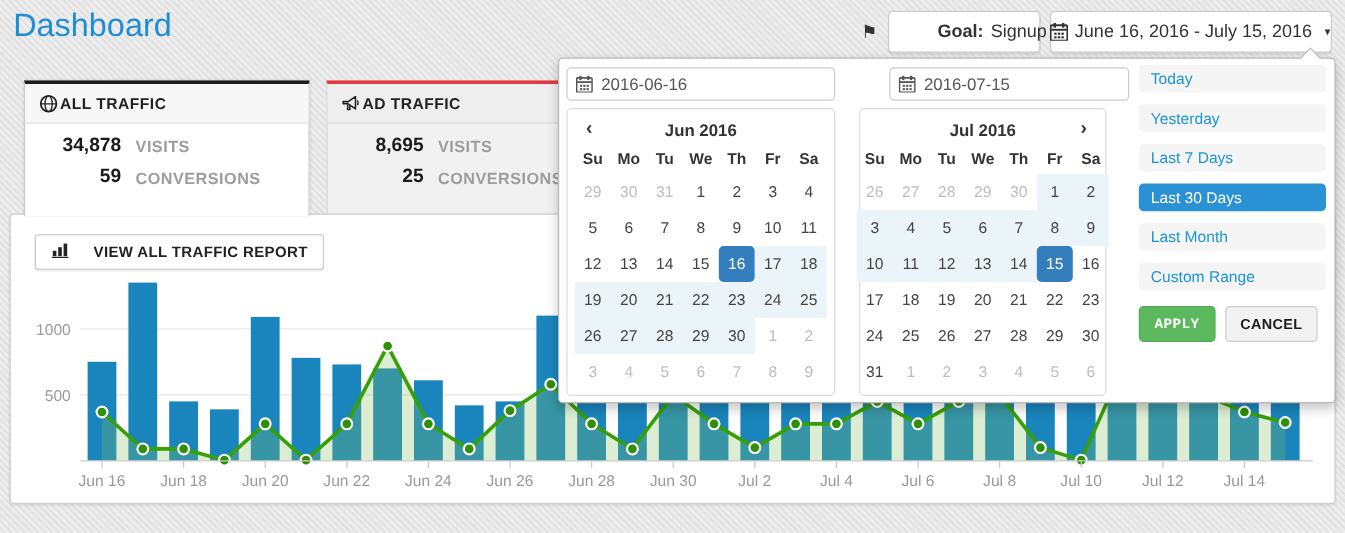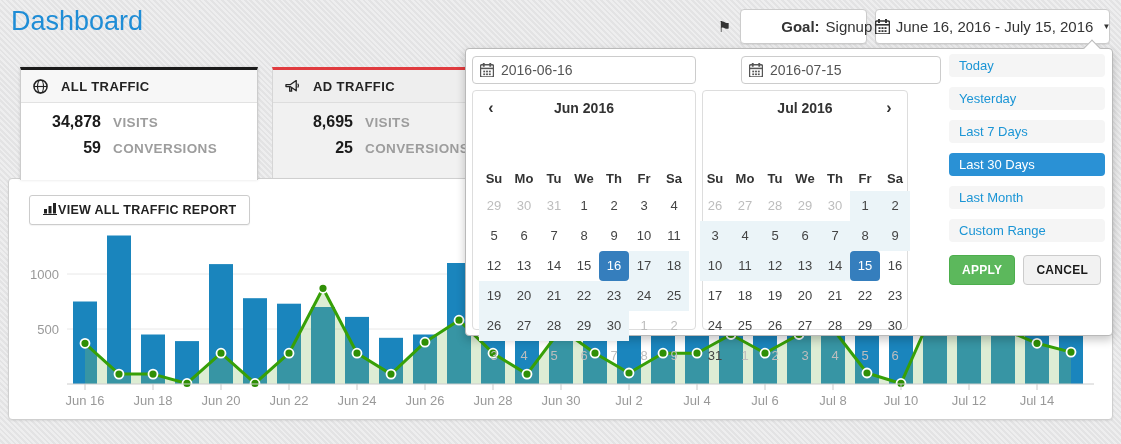--- a/index.html
+++ b/index.html
@@ -25,21 +25,21 @@
   .date-btn { right:11px; width:235px; }
   .flag-glyph { font-size:15px; }
   .bold { font-weight:bold;margin-left:44px; }
   .caret { font-size:8px; color:#333; margin-left:3px; }
 
   .cal-glyph svg, .btn-cal svg { display:block; }
 
   
   .card { position:absolute; top:67px; width:238px; height:113px; }
   .card .card-head {
-    display:flex; align-items:center; gap:13px; padding:9px 12px 8px 12px;
+    display:flex; align-items:center; gap:2px; padding:9px 12px 8px 12px;
     font-size:13px; font-weight:bold; letter-spacing:.4px; color:#222;
     border-bottom:1px solid #e2e2e2;
   }
   .card .card-body { padding:10px 12px; display:grid; grid-template-columns:68px auto; column-gap:12px; row-gap:8px; }
   .stat-value { text-align:right; font-weight:bold; font-size:16px; color:#1b1b1b; }
   .stat-label { font-weight:bold; font-size:13.5px; letter-spacing:.4px; color:#9d9d9d; padding-top:2px; }
   .card-all {
     left:20px; background:#fff; border:1px solid #ccc; border-bottom:none;
     border-top:3px solid #1b1b1b; z-index:3; box-shadow:0 0 3px rgba(0,0,0,.12);
   }
@@ -54,21 +54,21 @@
   
   .chart-panel {
     position:absolute; left:8px; top:178px; width:1105px; height:242px;
     background:#fff; border:1px solid #cfcfcf; border-radius:4px;
     box-shadow:0 1px 2px rgba(0,0,0,.08); z-index:2;
   }
   .report-btn {
     position:absolute; left:20px; top:16px; padding:6px 13px;
     background:#fff; border:1px solid #ccc; border-radius:3px;
     font-size:12.5px; font-weight:bold; letter-spacing:.3px; color:#222;
-    display:flex; align-items:center; gap:0; cursor:pointer;
+    display:flex; align-items:center; gap:20px; cursor:pointer;
     box-shadow:0 1px 1px rgba(0,0,0,.05);
   }
   .chart-svg { position:absolute; left:0; top:0; }
 
   
   .dropdown {
     position:absolute; left:465px; top:48px; width:648px; height:288px;
     background:#fff; border:1px solid #b9b9b9; border-radius:4px;
     box-shadow:0 4px 10px rgba(0,0,0,.22); z-index:10;
   }
@@ -83,40 +83,40 @@
   .input-wrap input {
     width:100%; height:100%; border:1px solid #ccc; border-radius:4px;
     padding:0 8px 0 28px; font-size:14px; color:#555;
     font-family:"Liberation Sans", sans-serif; outline:none;
   }
   .cal-box {
     position:absolute; top:41px; height:240px; background:#fff;
     border:1px solid #ddd; border-radius:4px; padding:3px 6px;
   }
   .cal-box.left  { left:6px;  width:224px; }
-  .cal-box.right { left:236px; width:206px; }
+  .cal-box.right { left:250px; width:206px; }
   .cal-head { display:flex; align-items:center; height:27px; }
   .cal-nav { width:24px; text-align:center; font-size:16px; font-weight:bold; color:#333; cursor:pointer; }
   .cal-month { flex:1; text-align:center; font-size:14px; font-weight:bold; color:#333; }
   .cal-grid { display:grid; grid-template-columns:repeat(7,30px); justify-content:center; }
-  .wd { height:24px; line-height:24px; text-align:center; font-size:13px; font-weight:bold; color:#333;margin-top:46px; }
+  .wd { height:24px; line-height:24px; text-align:center; font-size:13px; font-weight:bold; color:#333; }
   .day { height:30px; line-height:30px; text-align:center; font-size:13px; color:#444; cursor:pointer; }
   .day.out { color:#bdbdbd; }
   .day.range { background:#ebf4f8; }
   .day.sel { background:#357ebd; color:#fff; border-radius:4px; }
 
   .ranges { position:absolute; left:483px; top:5px; width:156px; }
   .range-item {
     margin-bottom:10px; padding:4px 10px; background:#f5f5f5; border-radius:4px;
     font-size:13px; color:#1b95d5; cursor:pointer;
   }
   .range-item.active { background:#2a91d5; color:#fff; }
   .range-buttons { display:flex; gap:8px; margin-top:13px; }
   .btn { border-radius:4px; font-size:12px; font-weight:bold; padding:7px 12px; cursor:pointer; letter-spacing:.3px; }
-  .btn-apply { background:#5cb85c; border:1px solid #4cae4c; color:#fff; }
+  .btn-apply { background:#5cb85c; border:1px solid #4cae4c; color:#fff;font-family:Liberation Mono, monospace; }
   .btn-cancel { background:#f2f2f2; border:1px solid #ccc; color:#1b1b1b; }
 </style>
 </head>
 <body>
 
 <div class="page-title">Dashboard</div>
 
 <div class="top-btn goal-btn">
   <span class="flag-glyph">⚑</span>
   <span class="bold">Goal:</span>

